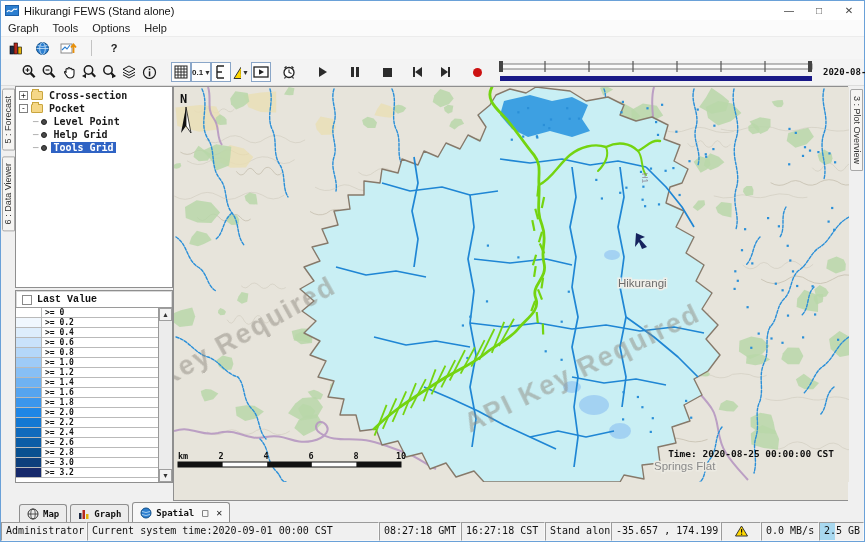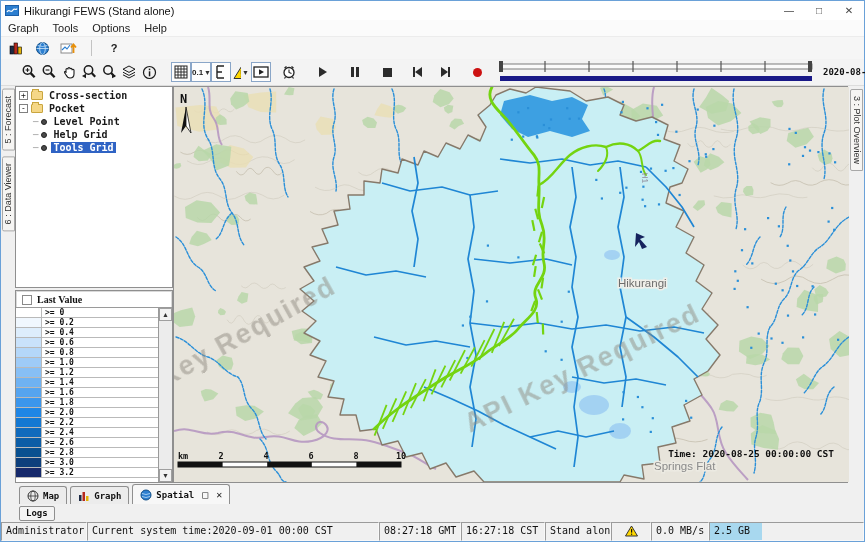--- a/index.html
+++ b/index.html
@@ -54,21 +54,21 @@
   .folder{width:12px;height:9px;background:#f5d787;border:1px solid #c9a53e;border-radius:1px;position:relative;margin-right:4px;flex:0 0 auto}
   .folder::before{content:"";position:absolute;top:-3px;left:0;width:5px;height:2px;background:#f5d787;border:1px solid #c9a53e;border-bottom:none}
   .trow.child{padding-left:14px}
   .connector{color:#9a9a9a;font-size:9px;margin-right:1px}
   .bullet{width:6px;height:6px;border-radius:50%;background:#4a4a4a;border:1px solid #222;margin:0 4px 0 2px;flex:0 0 auto}
   .tlabel{padding:0 2px}
   .tlabel.selected{background:var(--selection,#2f63c4);color:#fff}
 
   .lv-row{height:16px;display:flex;align-items:center;gap:5px;padding-left:5px;border:1px solid #d9d9d9;border-bottom:none;flex:0 0 auto}
   .checkbox{width:10px;height:10px;border:1px solid #8a8a8a;background:#fff;flex:0 0 auto}
-  .lv-label{font-family:Liberation Serif, serif;font-size:10px;font-weight:bold;color:#111}
+  .lv-label{font-family:Liberation Mono, monospace;font-size:10px;font-weight:bold;color:#111}
   .legend-table{flex:1 1 auto;display:flex;border-top:1px solid #9a9a9a;min-height:0}
   .legend-rows{flex:1 1 auto;overflow:hidden;border-right:1px solid #9a9a9a}
   .lrow{height:10px;display:flex;border-bottom:1px solid #b9b9b9}
   .sw{width:26px;flex:0 0 auto;border-right:1px solid #b9b9b9}
   .ll{flex:1;font-family:"DejaVu Sans Mono",monospace;font-size:8px;font-weight:bold;color:#111;padding-left:3px;line-height:9px;background:#fff;white-space:nowrap}
   .lscroll{width:13px;flex:0 0 auto;display:flex;flex-direction:column;background:#ececec}
   .sarrow{height:13px;border:1px solid #9f9f9f;background:#f2f2f2;font-size:7px;line-height:11px;text-align:center;color:#333}
   .strack{flex:1}
 
   .mapwrap{flex:1 1 auto;position:relative;border:1px solid #8f8f8f;border-right:none;background:#e7e4db;min-width:0}
@@ -750,30 +750,28 @@
       <svg width="12" height="12">
           <circle cx="6" cy="6" r="5" fill="#2d7fd0" stroke="#114e86"></circle>
           <path d="M2,4.5 q4,2 8,0 M2,7.5 q4,2 8,0" stroke="#bfe0f7" stroke-width=".8" fill="none"></path>
         </svg>
       <span>Spatial</span>
       <span class="tabglyph">□</span>
       <span class="tabglyph">✕</span>
     </span>
   </div>
 
-  <div class="logsrow">
-    <button class="logsbtn">Logs</button>
-  </div>
 
   <div class="statusbar">
     <span class="scell" style="width:86px">Administrator</span>
     <span class="scell" style="width:292px">Current system time:2020-09-01 00:00 CST</span>
     <span class="scell" style="width:82px">08:27:18 GMT</span>
     <span class="scell" style="width:84px">16:27:18 CST</span>
     <span class="scell" style="width:66px">Stand alone</span>
+    <span class="scell" style="width:110px">-35.657 , 174.199</span>
     <span class="scell" style="width:40px;display:flex;justify-content:center">
       <svg width="13" height="12">
           <path d="M6.5,1 L12.5,11 H0.5 Z" fill="var(--warning,#ffd800)" stroke="#333"></path>
           <rect x="6" y="4" width="1.2" height="3.6" fill="#111"></rect>
           <rect x="6" y="8.6" width="1.2" height="1.2" fill="#111"></rect>
         </svg>
     </span>
     <span class="scell" style="width:58px">0.0 MB/s</span>
     <span class="scell mem">
       <span class="memfill"></span>

